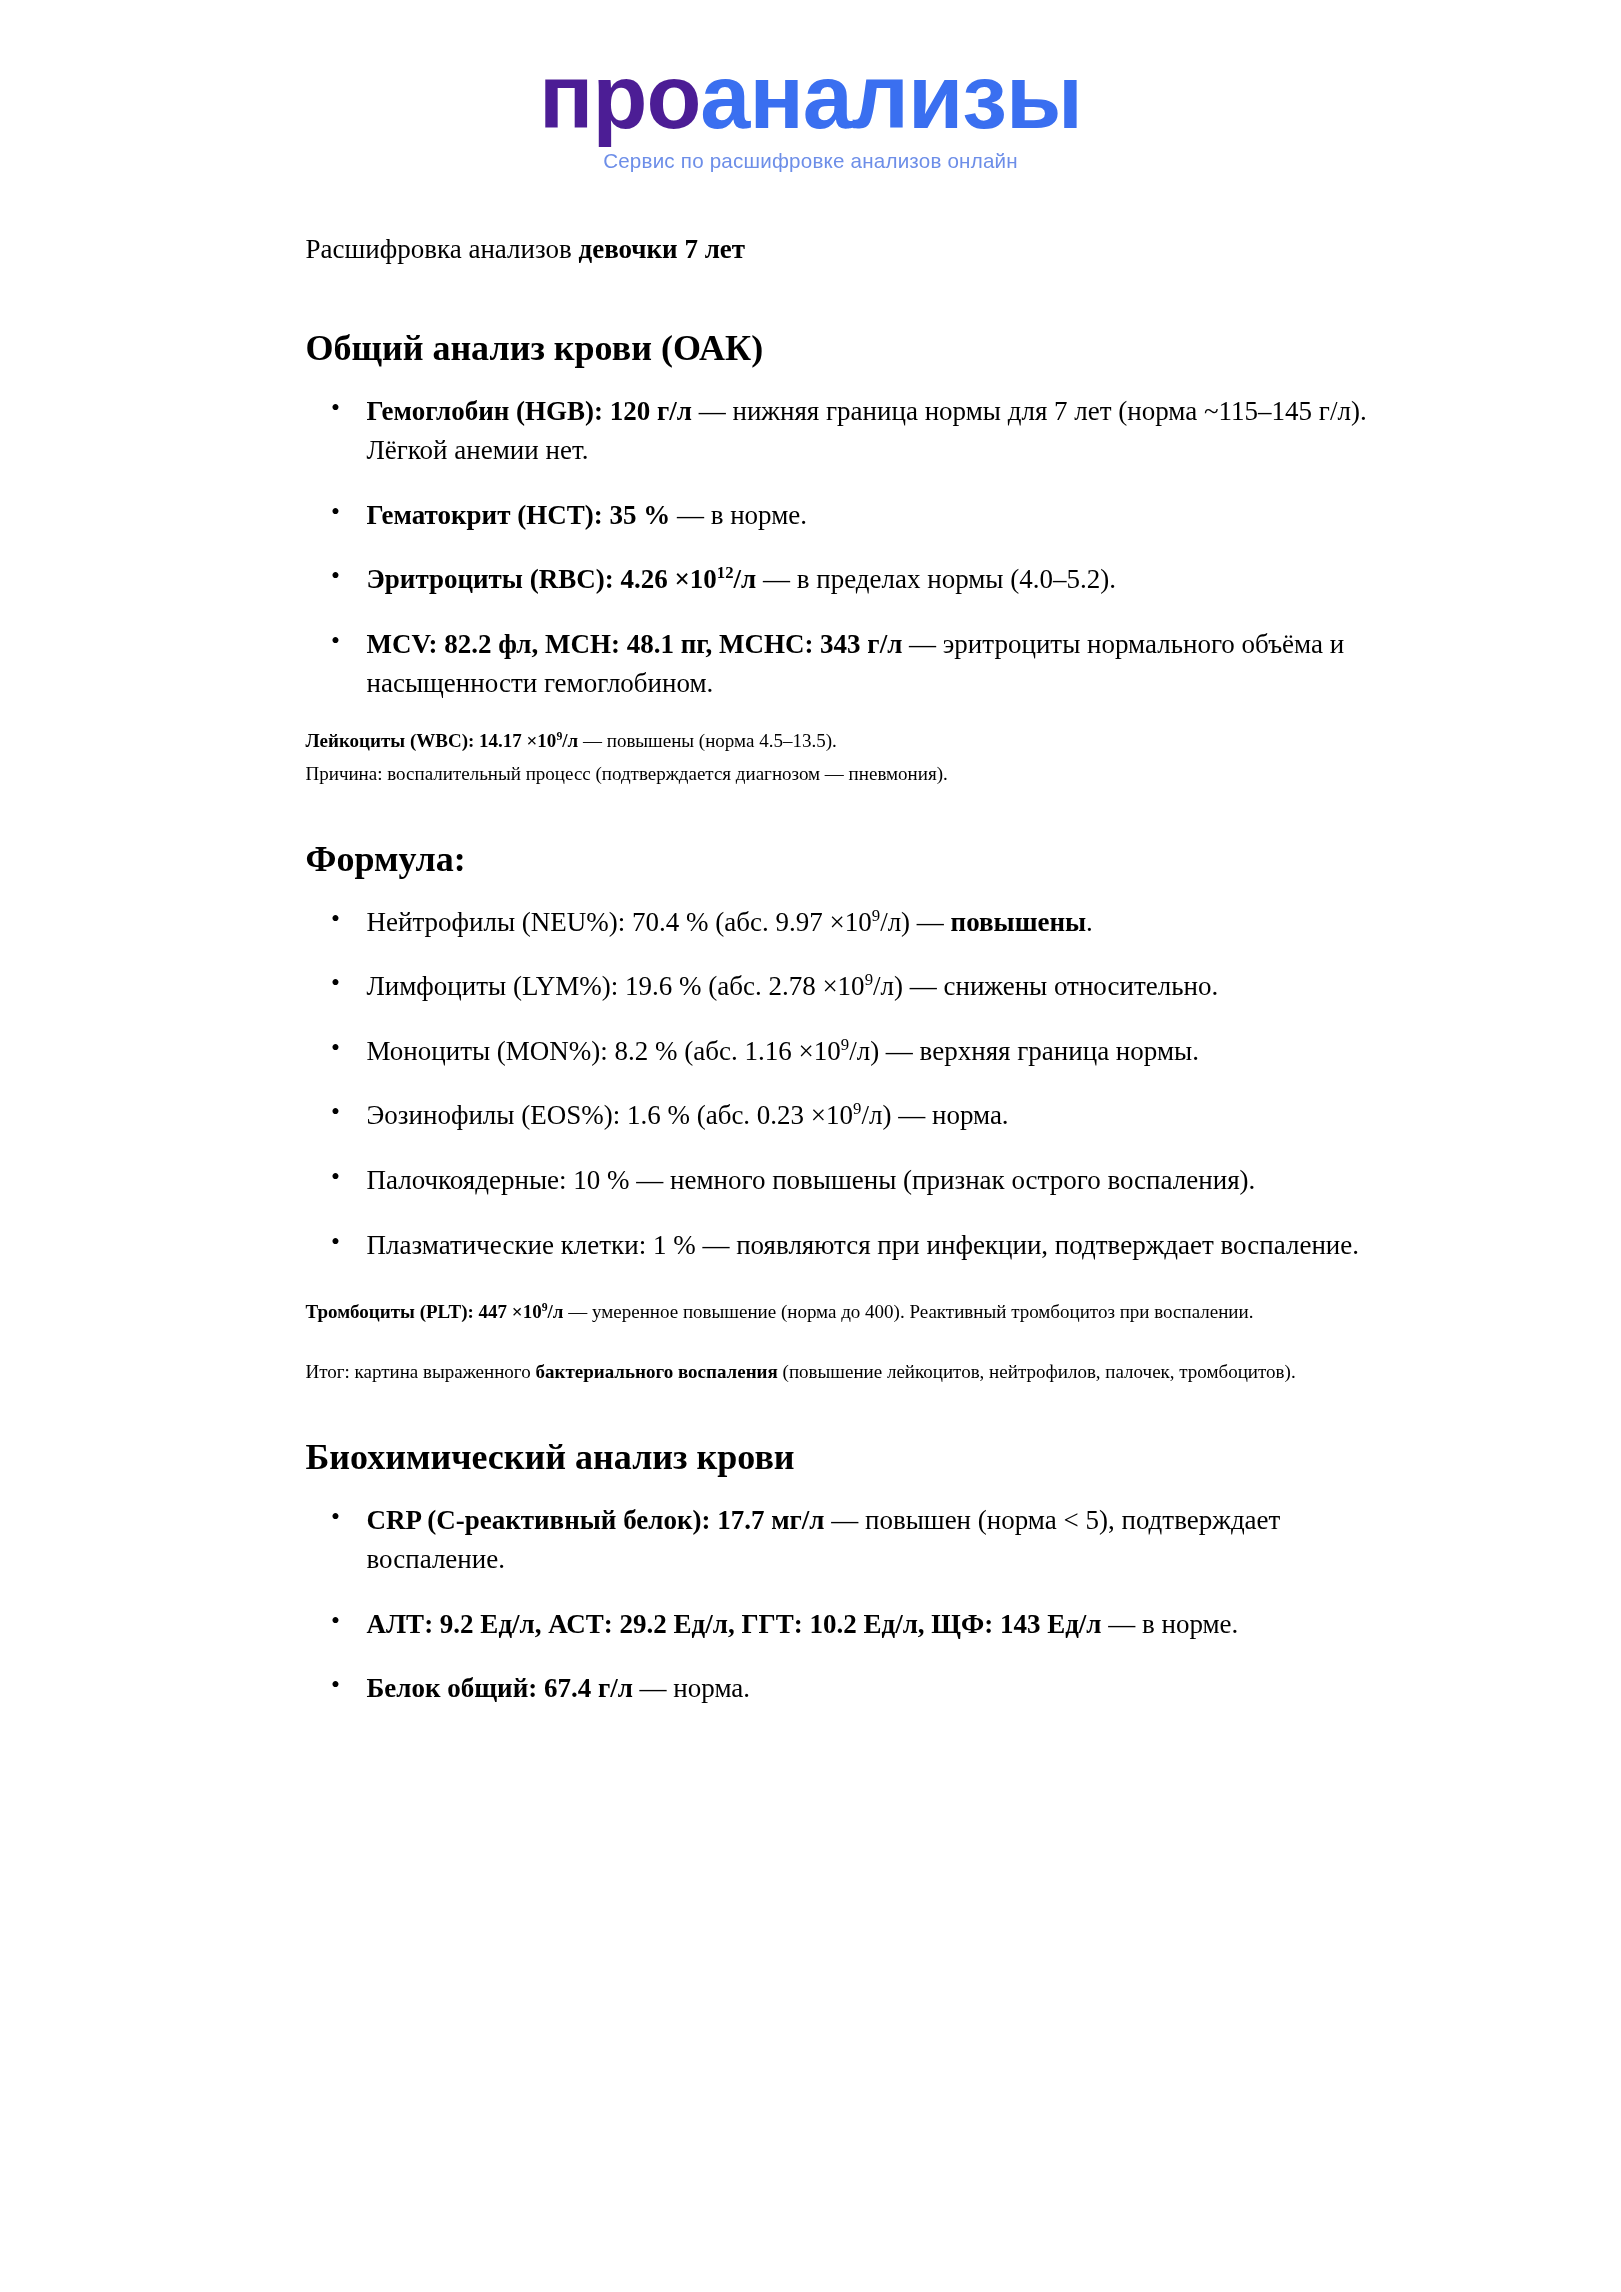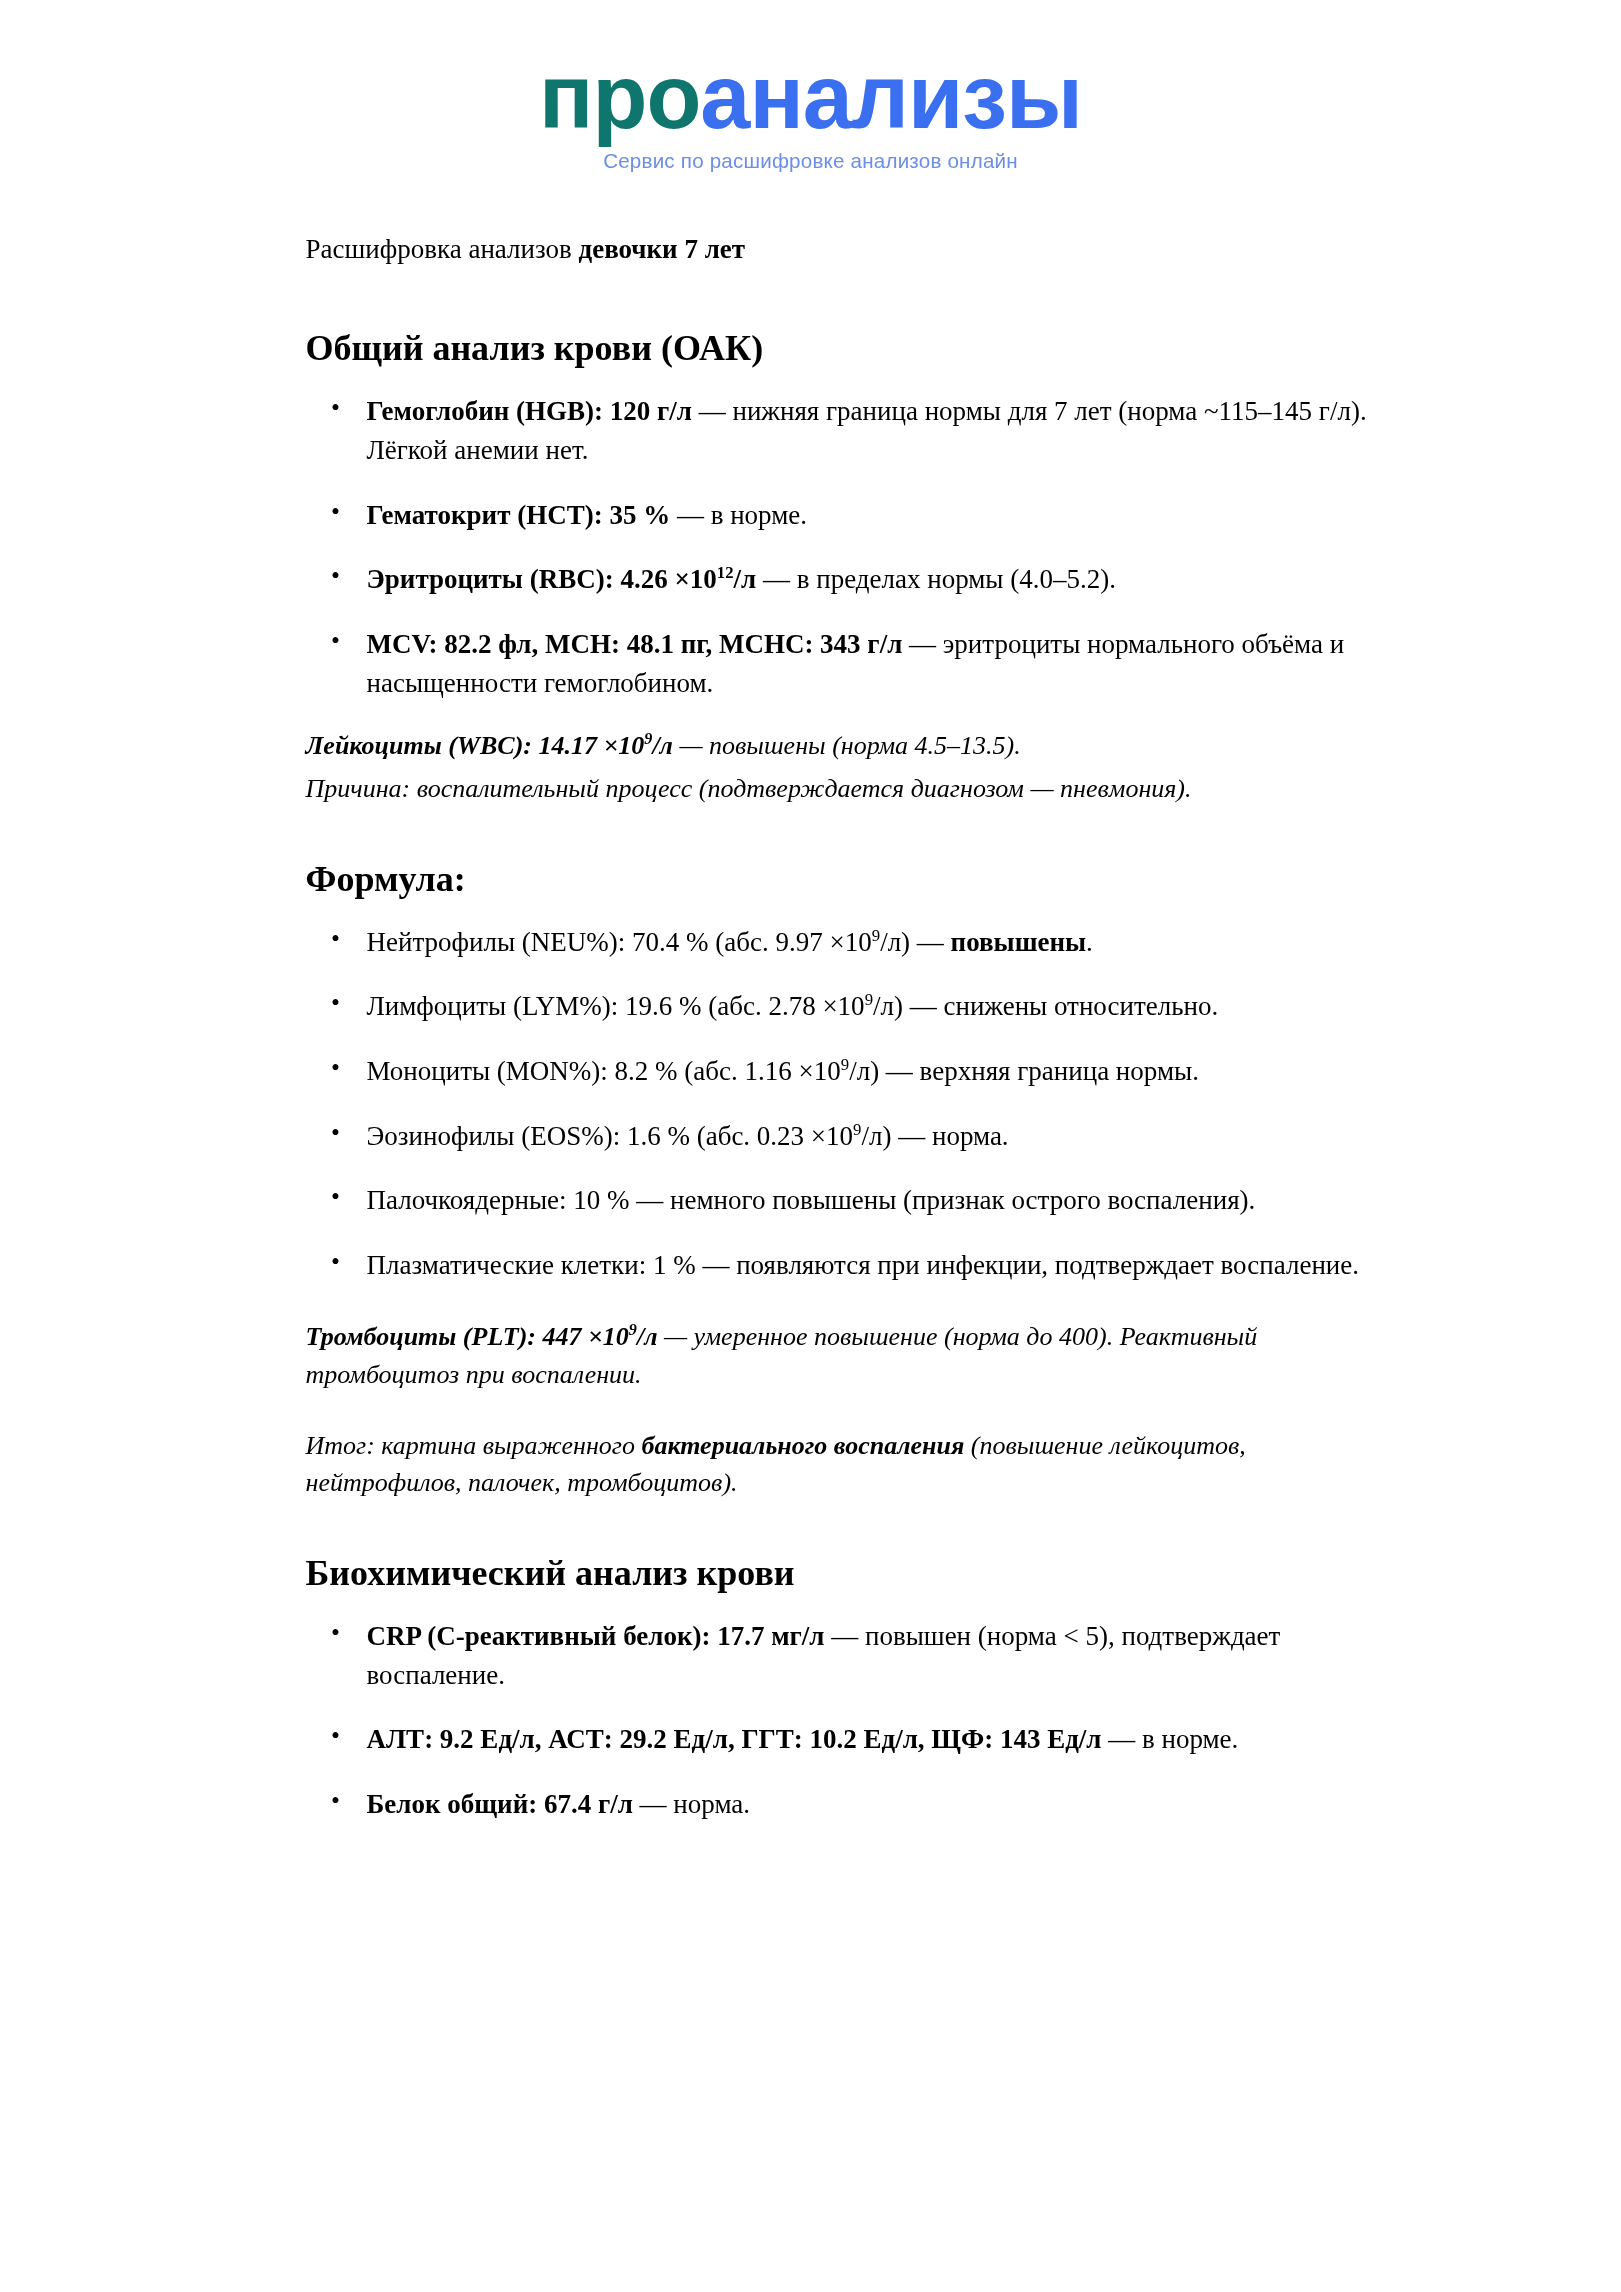--- a/index.html
+++ b/index.html
@@ -24,21 +24,21 @@
     text-align: center;
   }
   .logo {
     font-family: "Liberation Sans", "DejaVu Sans", sans-serif;
     font-weight: 700;
     font-size: 90px;
     line-height: 0.98;
     letter-spacing: -1px;
     white-space: nowrap;
   }
-  .logo .logo-pro   { color: #0f766e; }
+  .logo .logo-pro   { color: #4c1d95; }
   .logo .logo-rest  { color: #3a6ff0; }
   .logo-tagline {
     font-family: "Liberation Sans", "DejaVu Sans", sans-serif;
     font-size: 20.6px;
     color: #6d8ee8;
     margin-top: 7.8px;
     letter-spacing: 0.2px;
   }
 
   
@@ -91,24 +91,23 @@
     top: -2px;
     font-size: 25.5px;
     line-height: 1.45;
   }
   ul.bullets.plain li { font-weight: normal; }
 
   .b { font-weight: bold; }
   .sup { font-size: 0.62em; vertical-align: super; line-height: 0; }
 
   .block-para {
-    font-size: 26px;
+    font-size: 19px;
     line-height: 1.45;
     margin: 23.5px 0 0 0;
-    font-style: italic;
   }
   .block-para.tight { margin-top: 5.9px; }
   .block-para.gap   { margin-top: 33px; }
 </style>
 </head>
 <body>
 
 <div class="page-header">
   <div class="logo">
     <span class="logo-pro">про</span><span class="logo-rest">анализы</span>

